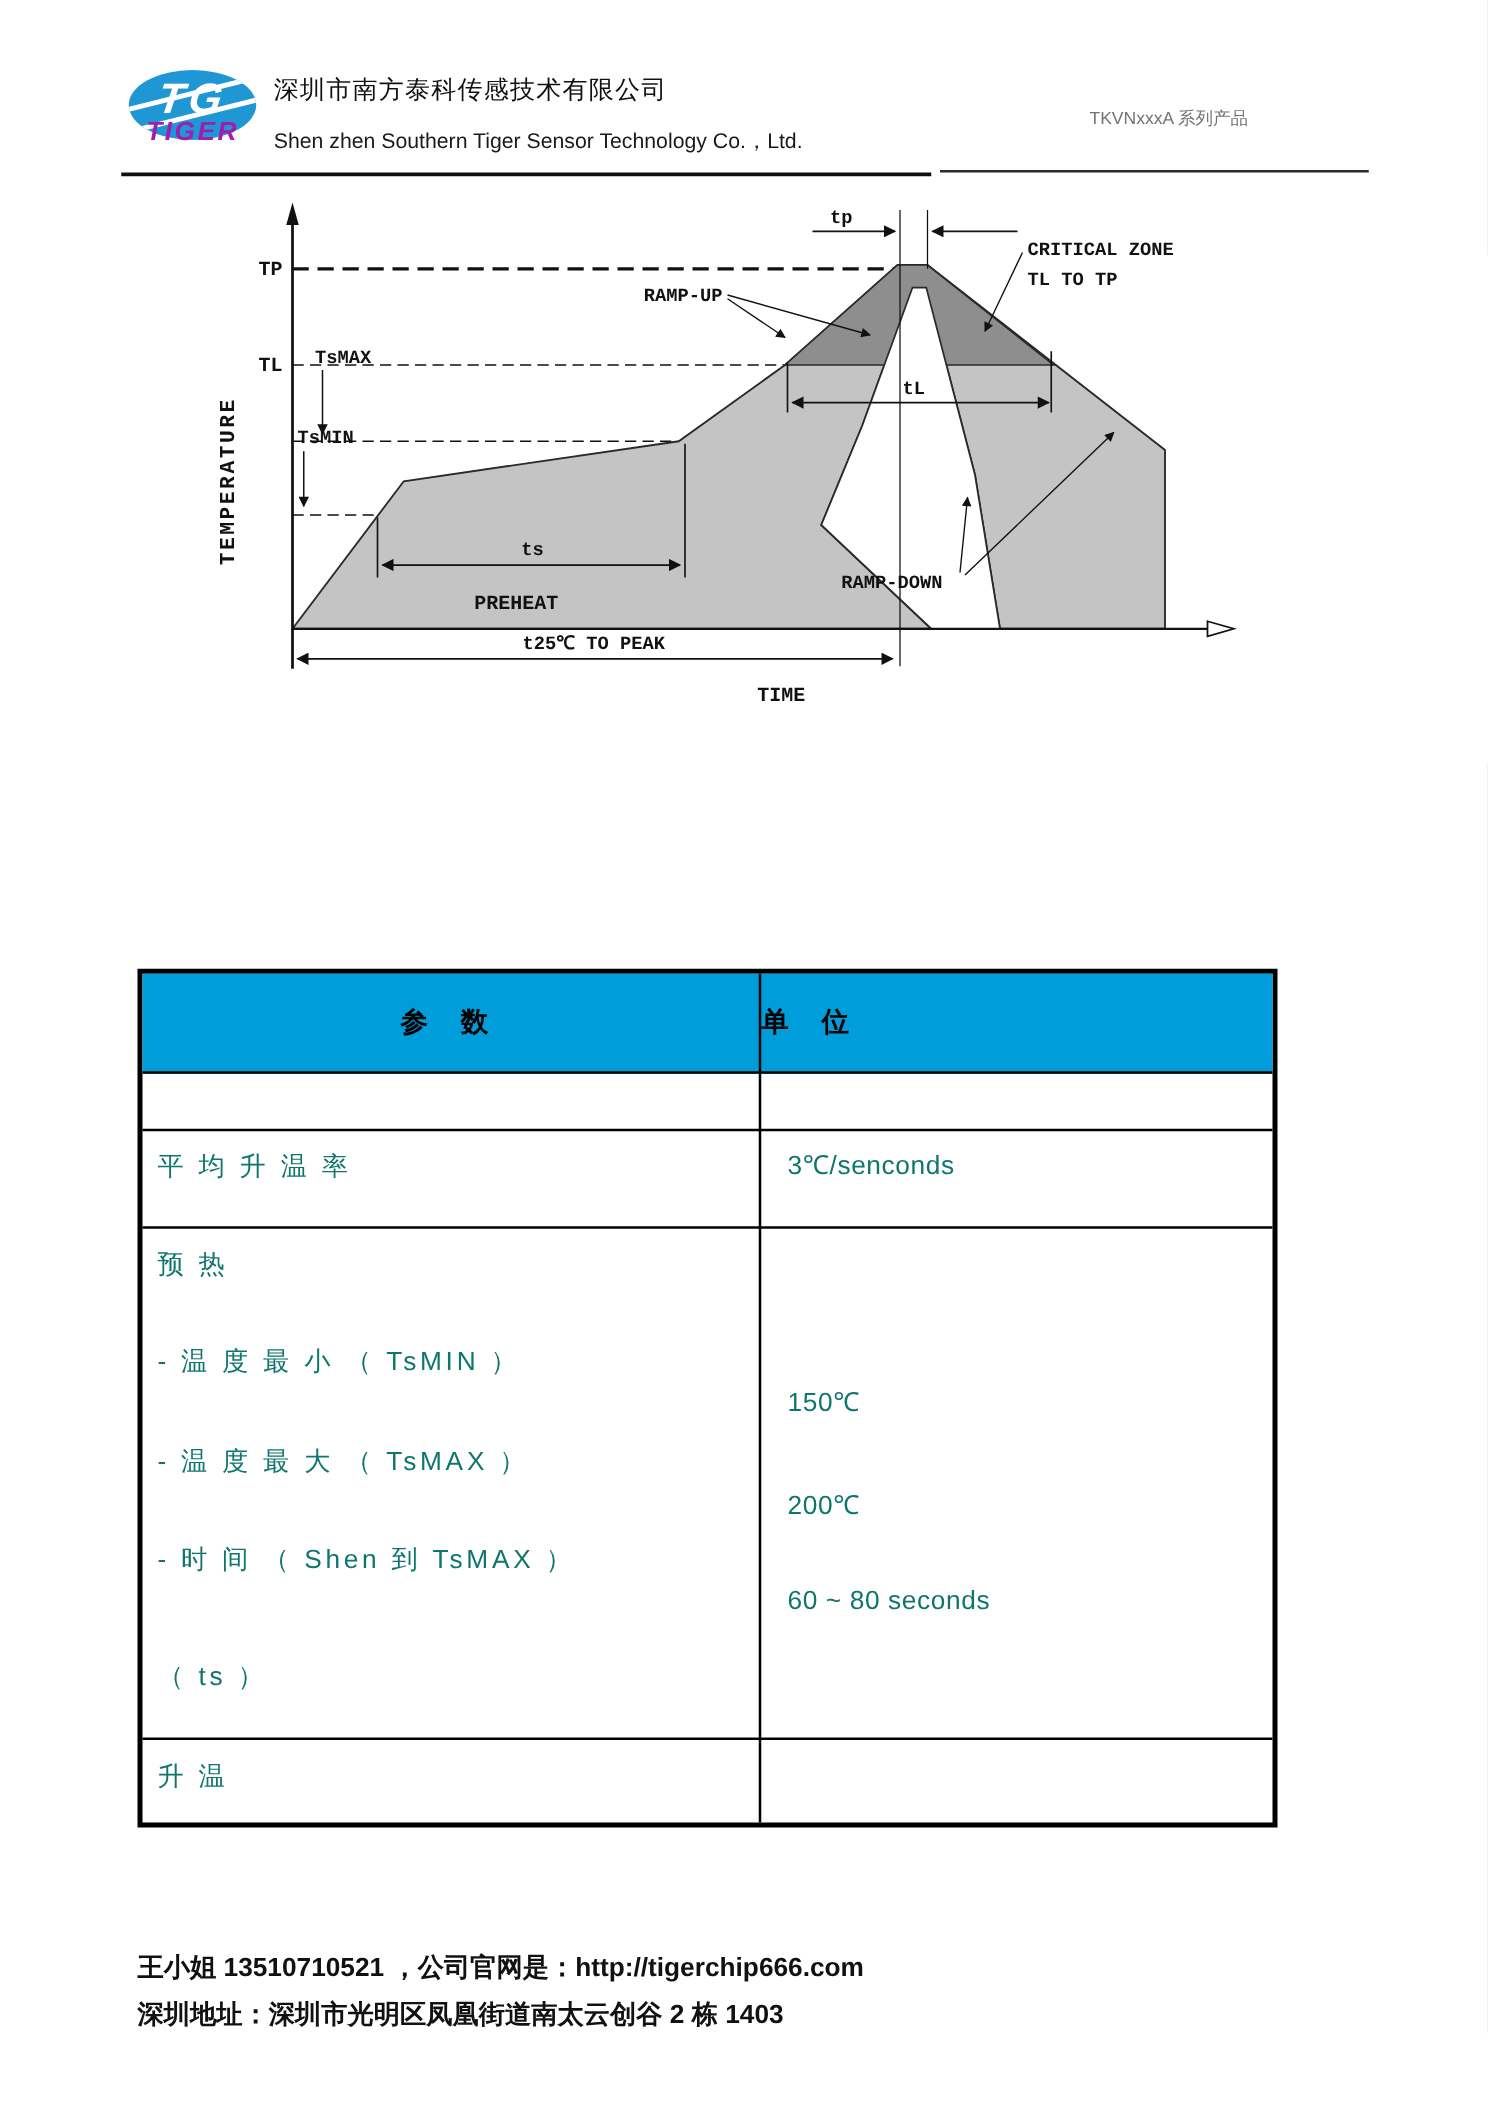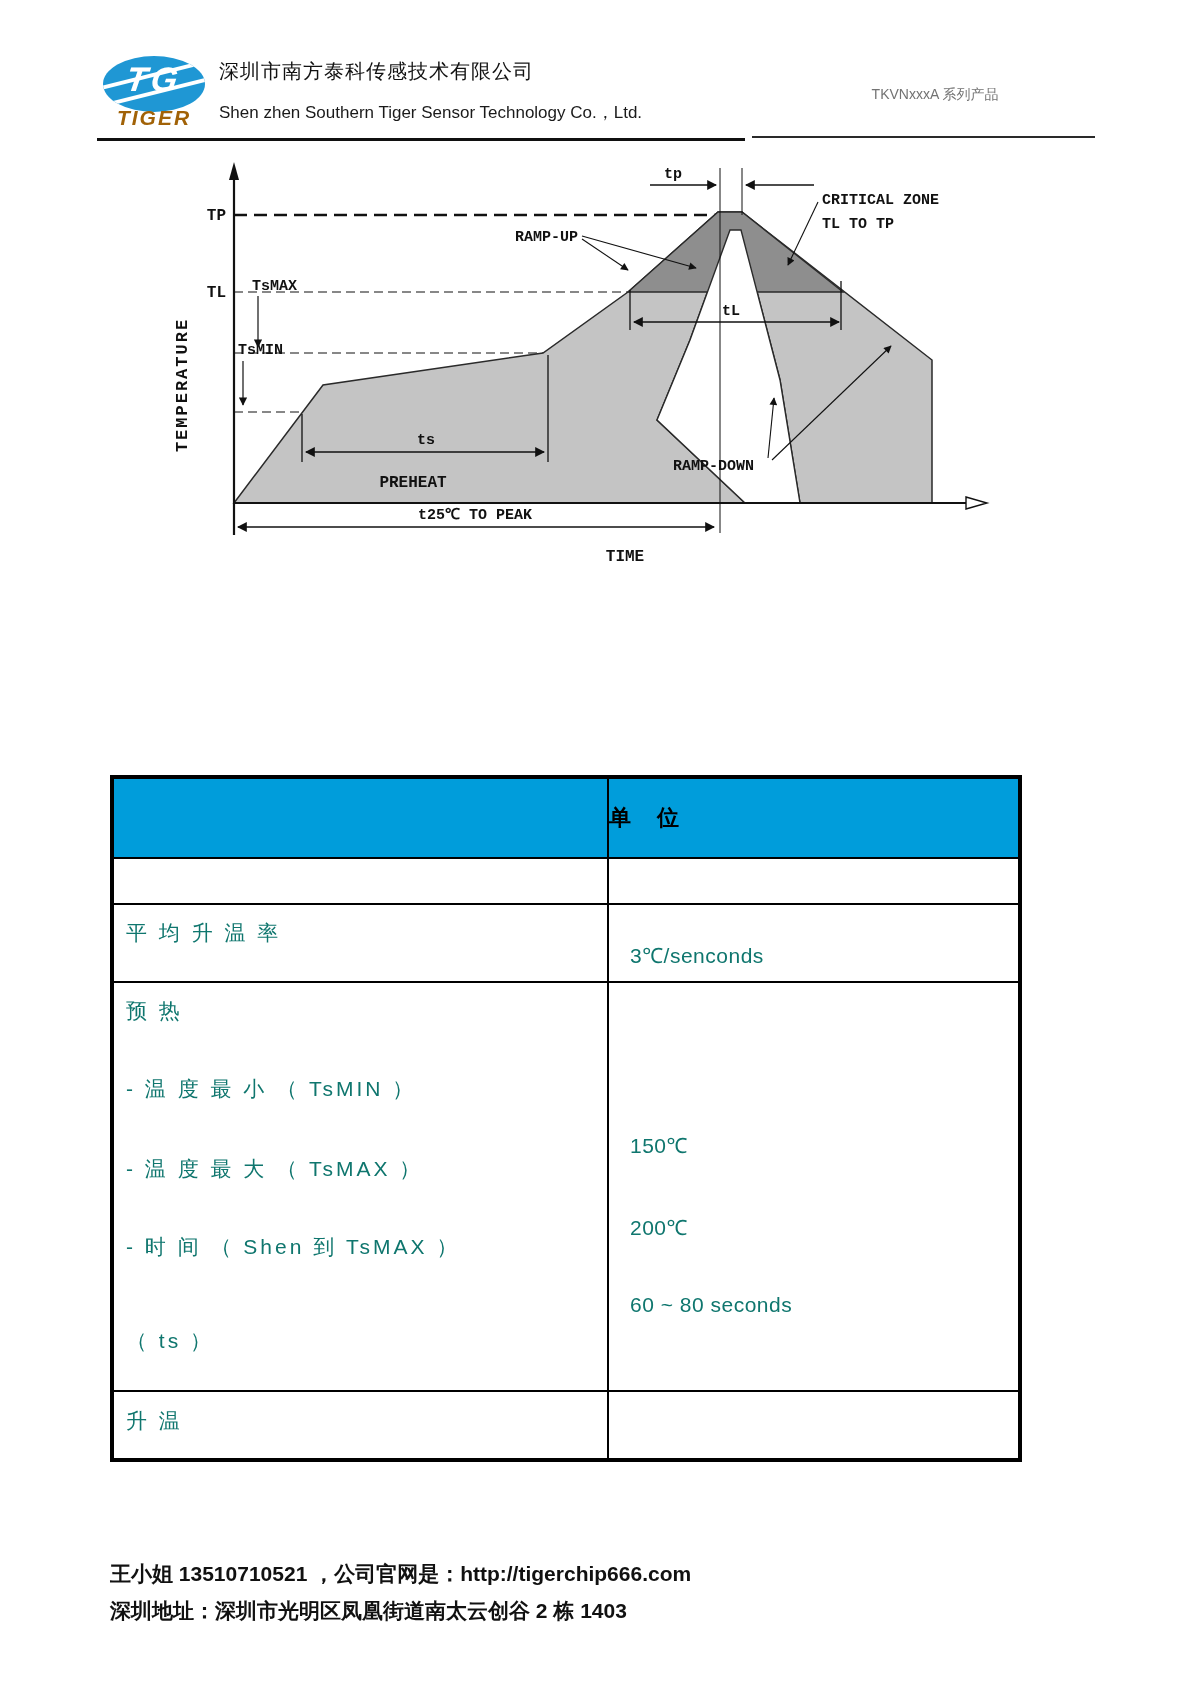--- a/index.html
+++ b/index.html
@@ -4,41 +4,41 @@
 <style>
   html,body{margin:0;padding:0;background:#e8e8e8;}
   #page{position:relative;width:1190px;height:1683px;background:#ffffff;margin:0 auto;
         font-family:"Liberation Sans",sans-serif;color:#111;overflow:hidden;}
   
   #logo-ellipse{position:absolute;left:103px;top:56px;width:102px;height:56px;border-radius:50%;
         background:#1f97d4;overflow:hidden;}
   #logo-tg{position:absolute;left:0;top:4px;width:100%;text-align:center;color:#fff;
         font-style:italic;font-weight:bold;font-size:34px;letter-spacing:4px;transform:skewX(-8deg);}
   .logo-swoosh{position:absolute;left:-6px;width:120px;height:4px;background:#fff;transform:rotate(-14deg);}
-  #logo-tiger{position:absolute;left:100px;top:106px;width:108px;text-align:center;color:#a16207;
+  #logo-tiger{position:absolute;left:100px;top:94px;width:108px;text-align:center;color:#a21caf;
         font-style:italic;font-weight:bold;font-size:21px;letter-spacing:2px;}
   #company-cn{position:absolute;left:219px;top:58px;font-size:20px;font-weight:normal;letter-spacing:1px;}
   #company-en{position:absolute;left:219px;top:101px;font-size:17px;color:#1a1a1a;text-align:center;}
   #product-series{position:absolute;left:775px;top:86px;width:320px;text-align:center;font-size:14px;color:#737373;}
   #rule-left{position:absolute;left:97px;top:138px;width:648px;height:3px;background:#101010;}
   #rule-right{position:absolute;left:752px;top:136px;width:343px;height:2px;background:#2a2a2a;}
   
   #diagram{position:absolute;left:130px;top:140px;width:900px;height:440px;}
   #diagram text{font-family:"Liberation Mono",monospace;fill:#111;font-weight:600;}
   
   #spec-table{position:absolute;left:110px;top:775px;width:912px;height:687px;
         border:4px solid #000;box-sizing:border-box;background:#fff;}
   #tbl-header{position:absolute;left:0;top:0;width:100%;height:80px;background:#009ddb;
         border-bottom:2px solid #000;box-sizing:border-box;}
   .hline{position:absolute;left:0;width:100%;height:2px;background:#000;}
   #col-divider{position:absolute;left:493px;top:0;bottom:0;width:2px;background:#000;}
   .th{position:absolute;top:24px;font-size:22px;font-weight:bold;letter-spacing:10px;color:#000;}
   .cell-text{position:absolute;font-size:21px;letter-spacing:3px;color:#0f766e;white-space:nowrap;}
   .cell-label{font-weight:500;}
-  .cell-value{letter-spacing:0.5px;margin-top:24px;}
+  .cell-value{letter-spacing:0.5px;}
   
   .footer-line{position:absolute;left:110px;font-size:21px;color:#111;white-space:nowrap;font-weight:bold;}
 </style>
 </head>
 <body>
 
 <div id="page">
 
   <div>
     <div id="logo-ellipse">
@@ -121,20 +121,21 @@
     <text x="283" y="347" font-size="16" text-anchor="middle">PREHEAT</text>
   </svg>
 
   <div id="spec-table">
     <div id="tbl-header"></div>
     <div class="hline" style="top:124px;"></div>
     <div class="hline" style="top:202px;"></div>
     <div class="hline" style="top:611px;"></div>
     <div id="col-divider"></div>
 
+    <div class="th" style="left:0;width:493px;text-align:center;">参  数</div>
     <div class="th" style="left:495px;right:0;">单  位</div>
 
     <div class="cell-text cell-label" style="left:12px;top:140px;">平 均 升 温 率</div>
     <div class="cell-text cell-value" style="left:516px;top:138px;">3℃/senconds</div>
 
     <div class="cell-text cell-label" style="left:12px;top:218px;">预  热</div>
     <div class="cell-text cell-label" style="left:12px;top:296px;">- 温 度 最 小 （ TsMIN ）</div>
     <div class="cell-text cell-label" style="left:12px;top:376px;">- 温 度 最 大 （ TsMAX ）</div>
     <div class="cell-text cell-label" style="left:12px;top:454px;">- 时 间 （ Shen 到 TsMAX ）</div>
     <div class="cell-text cell-label" style="left:12px;top:548px;">（ ts ）</div>

